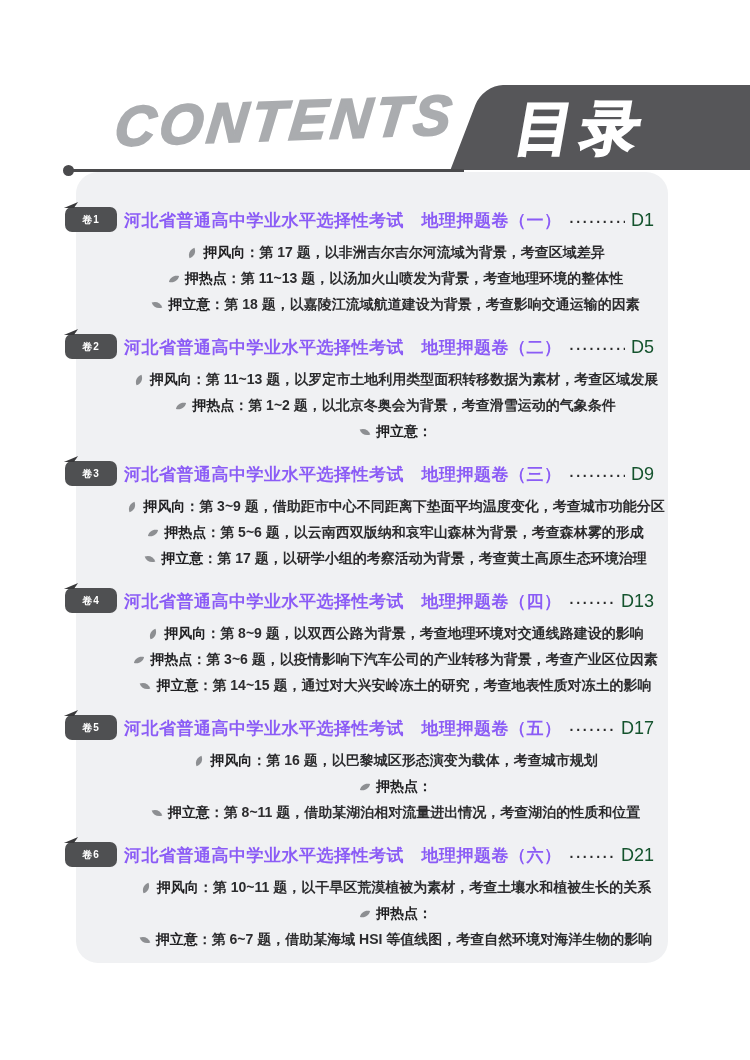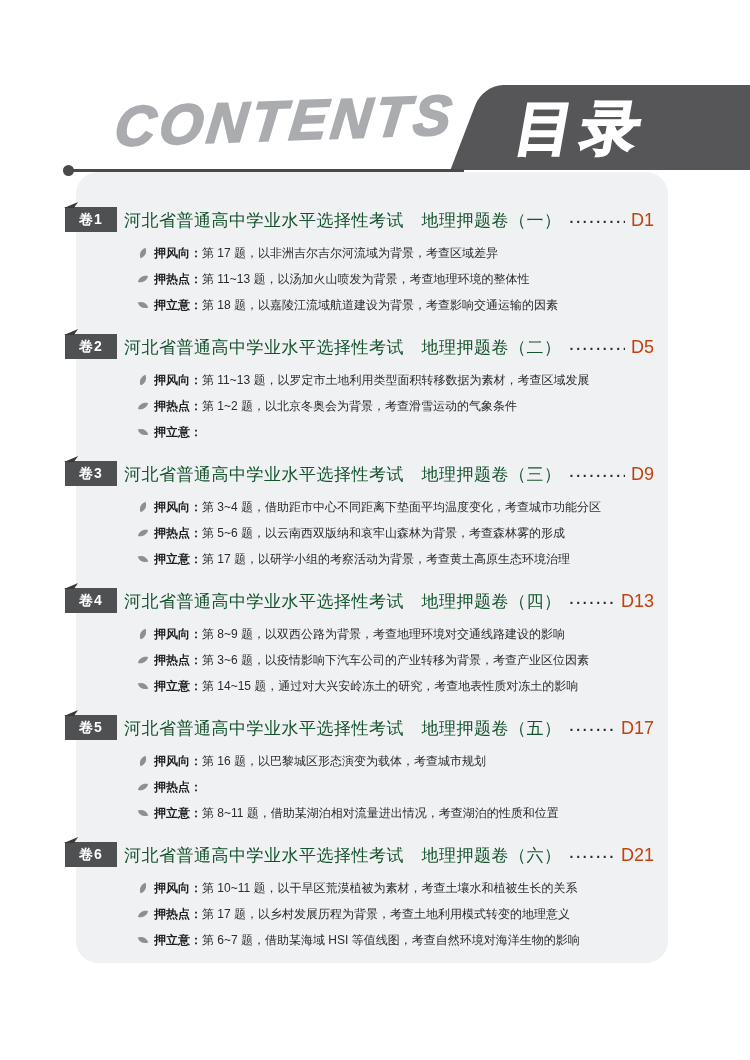--- a/index.html
+++ b/index.html
@@ -61,56 +61,57 @@
     border-radius:22px;
     padding:34px 14px 0 48px;
   }
 
   .section { position:relative; margin-bottom:15px; }
 
   .badge {
     position:absolute; left:-59px; top:1px;
     width:52px; height:25px;
     background:#4f5052;
-    border-radius:0;
+    border-radius:7px;
     color:#ffffff;
-    font-size:14px; font-weight:700; letter-spacing:1px;
+    font-size:10px; font-weight:700; letter-spacing:1px;
     display:flex; align-items:center; justify-content:center;
   }
   .badge-fold {
     position:absolute; left:1px; top:-5px;
     width:0; height:0;
     border-left:10px solid transparent;
     border-bottom:6px solid #39393b;
     transform:skewX(-35deg);
   }
 
   .title-row { display:flex; align-items:center; height:28px; white-space:nowrap; }
-  .title-text { font-size:17px; font-weight:400; color:#14532d; letter-spacing:0.5px; }
+  .title-text { font-size:17px; font-weight:700; color:#8b5cf6; letter-spacing:0.5px; }
   .leader {
     margin:0 6px 0 8px;
     font-size:14px; font-weight:700; letter-spacing:2px; color:#2a2a2a;
     transform:translateY(2px);
     overflow:hidden;
   }
-  .page-num { font-size:18px; font-weight:400; color:#c2410c; }
+  .page-num { font-size:18px; font-weight:400; color:#14532d; }
 
   .sub-list { margin-top:6px; }
   .sub-item {
     display:flex; align-items:center;
     height:26px; padding-left:14px;
-    font-size:12px; color:#2c2c2e;
+    font-size:14px; color:#2c2c2e;
     white-space:nowrap;
+    justify-content:center;
   }
   .leaf { width:10px; height:10px; fill:#8d8f92; margin-right:6px; flex:none; }
   .leaf-0 { transform:rotate(-20deg); }
   .leaf-1 { transform:rotate(15deg); }
   .leaf-2 { transform:rotate(70deg); }
   .sub-label { font-weight:700; color:#1f1f21; }
-  .sub-text { font-weight:400; }
+  .sub-text { font-weight:700; }
 </style>
 </head>
 <body>
 
 <div class="contents-word">CONTENTS</div>
 <div class="banner"></div>
 <div class="banner-title">目录</div>
 <div class="rule"></div>
 <div class="rule-dot"></div>
 <div class="appendix">附录（答案）</div>
@@ -200,21 +201,21 @@
       <span class="title-text">河北省普通高中学业水平选择性考试　地理押题卷（三）</span>
       <span class="leader">···········</span>
       <span class="page-num">D9</span>
     </div>
     <div class="sub-list">
   <div class="sub-item">
     <svg class="leaf leaf-0" viewBox="0 0 12 12" aria-hidden="true">
       <path d="M1,11 C1,5 5,1 11,1 C11,7 7,11 1,11 Z"></path>
     </svg>
     <span class="sub-label">押风向：</span>
-            <span class="sub-text">第 3~4 题，借助距市中心不同距离下垫面平均温度变化，考查城市功能分区</span>
+            <span class="sub-text">第 3~9 题，借助距市中心不同距离下垫面平均温度变化，考查城市功能分区</span>
   </div>
 
   <div class="sub-item">
     <svg class="leaf leaf-1" viewBox="0 0 12 12" aria-hidden="true">
       <path d="M1,11 C1,5 5,1 11,1 C11,7 7,11 1,11 Z"></path>
     </svg>
     <span class="sub-label">押热点：</span>
             <span class="sub-text">第 5~6 题，以云南西双版纳和哀牢山森林为背景，考查森林雾的形成</span>
   </div>
 
@@ -318,21 +319,20 @@
     </svg>
     <span class="sub-label">押风向：</span>
             <span class="sub-text">第 10~11 题，以干旱区荒漠植被为素材，考查土壤水和植被生长的关系</span>
   </div>
 
   <div class="sub-item">
     <svg class="leaf leaf-1" viewBox="0 0 12 12" aria-hidden="true">
       <path d="M1,11 C1,5 5,1 11,1 C11,7 7,11 1,11 Z"></path>
     </svg>
     <span class="sub-label">押热点：</span>
-            <span class="sub-text">第 17 题，以乡村发展历程为背景，考查土地利用模式转变的地理意义</span>
   </div>
 
   <div class="sub-item">
     <svg class="leaf leaf-2" viewBox="0 0 12 12" aria-hidden="true">
       <path d="M1,11 C1,5 5,1 11,1 C11,7 7,11 1,11 Z"></path>
     </svg>
     <span class="sub-label">押立意：</span>
             <span class="sub-text">第 6~7 题，借助某海域 HSI 等值线图，考查自然环境对海洋生物的影响</span>
   </div>
 </div>

